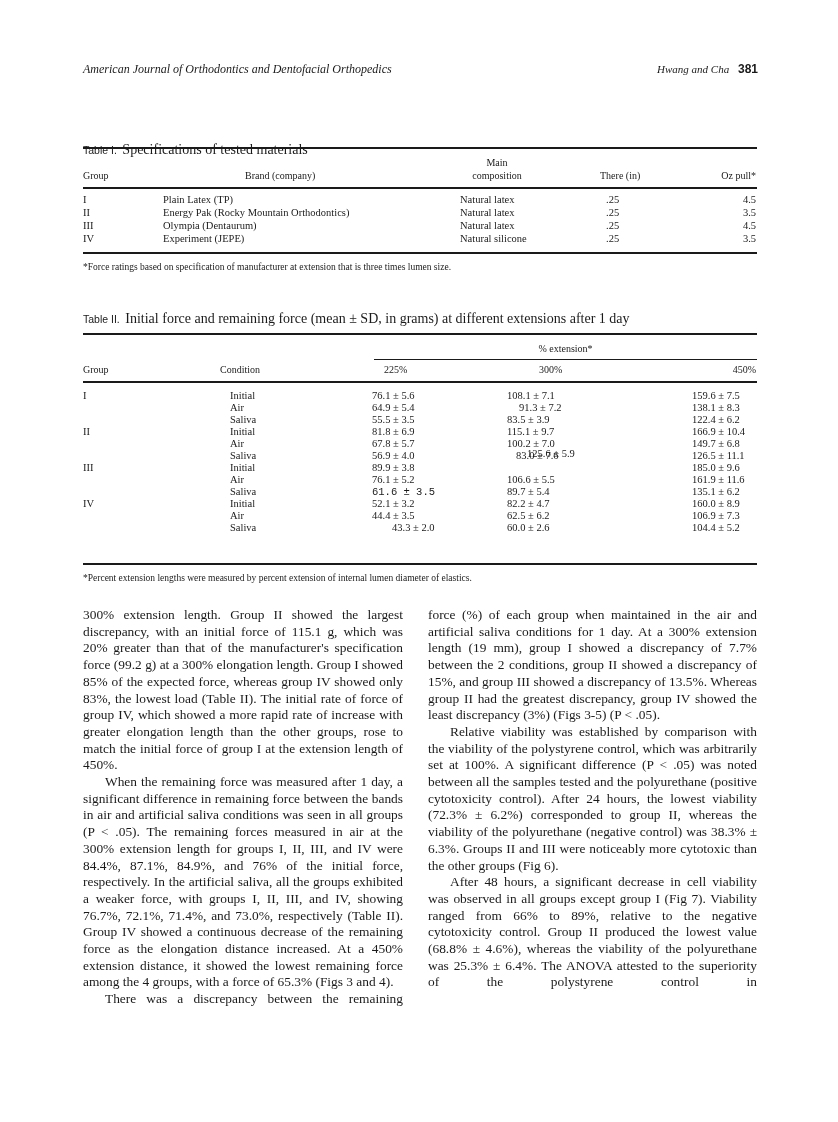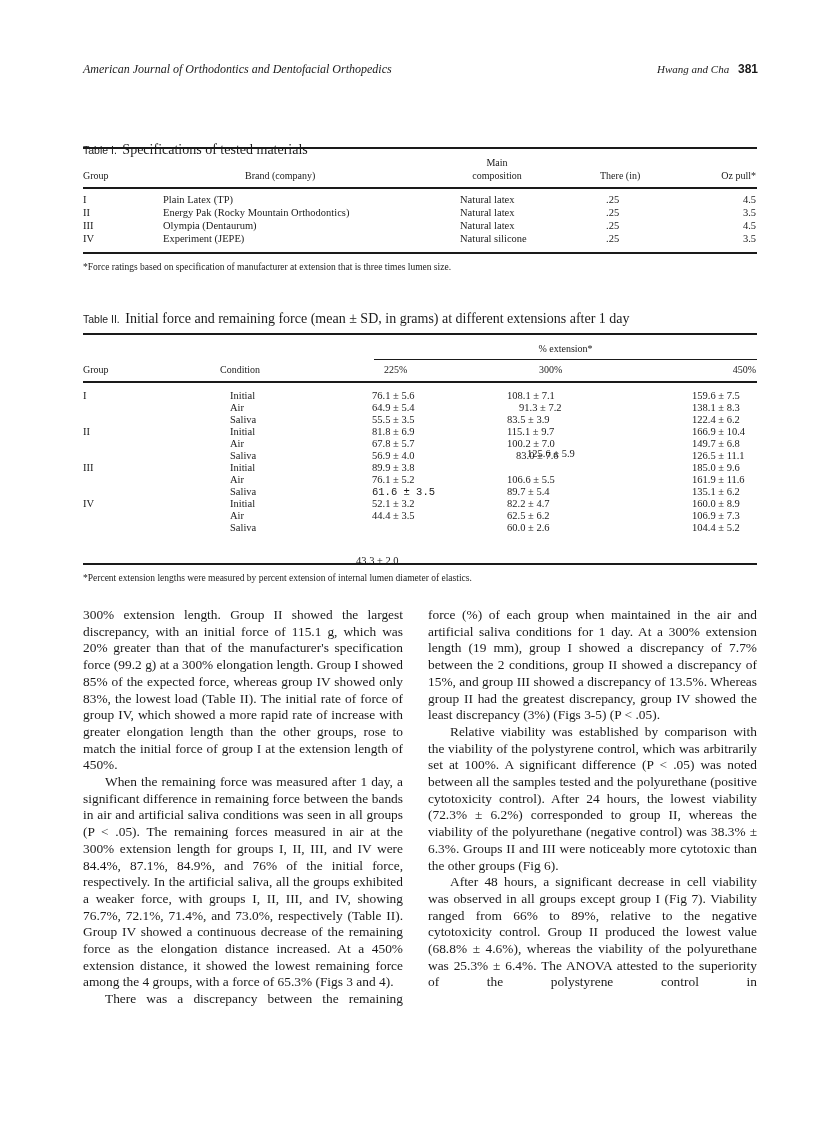--- a/index.html
+++ b/index.html
@@ -184,21 +184,21 @@
     <div>
       <div class="td" style="left:83px; top:510px;"></div>
       <div class="td" style="left:230px; top:510px;">Air</div>
       <div class="td" style="left:372px; top:510px;">44.4 ± 3.5</div>
       <div class="td" style="left:507px; top:510px;">62.5 ± 6.2</div>
       <div class="td" style="left:692px; top:510px;">106.9 ± 7.3</div>
     </div>
     <div>
       <div class="td" style="left:83px; top:522px;"></div>
       <div class="td" style="left:230px; top:522px;">Saliva</div>
-      <div class="td" style="left:356px; top:522px;margin-top:33px;">43.3 ± 2.0</div>
+      <div class="td" style="left:392px; top:522px;">43.3 ± 2.0</div>
       <div class="td" style="left:507px; top:522px;">60.0 ± 2.6</div>
       <div class="td" style="left:692px; top:522px;">104.4 ± 5.2</div>
     </div>
   </div>
 
   <div class="rule thick" style="top:563px;"></div>
   <div class="foot" style="top:572px;">*Percent extension lengths were measured by percent extension of internal lumen diameter of elastics.</div>
 </div>
 
 <div class="col left">

